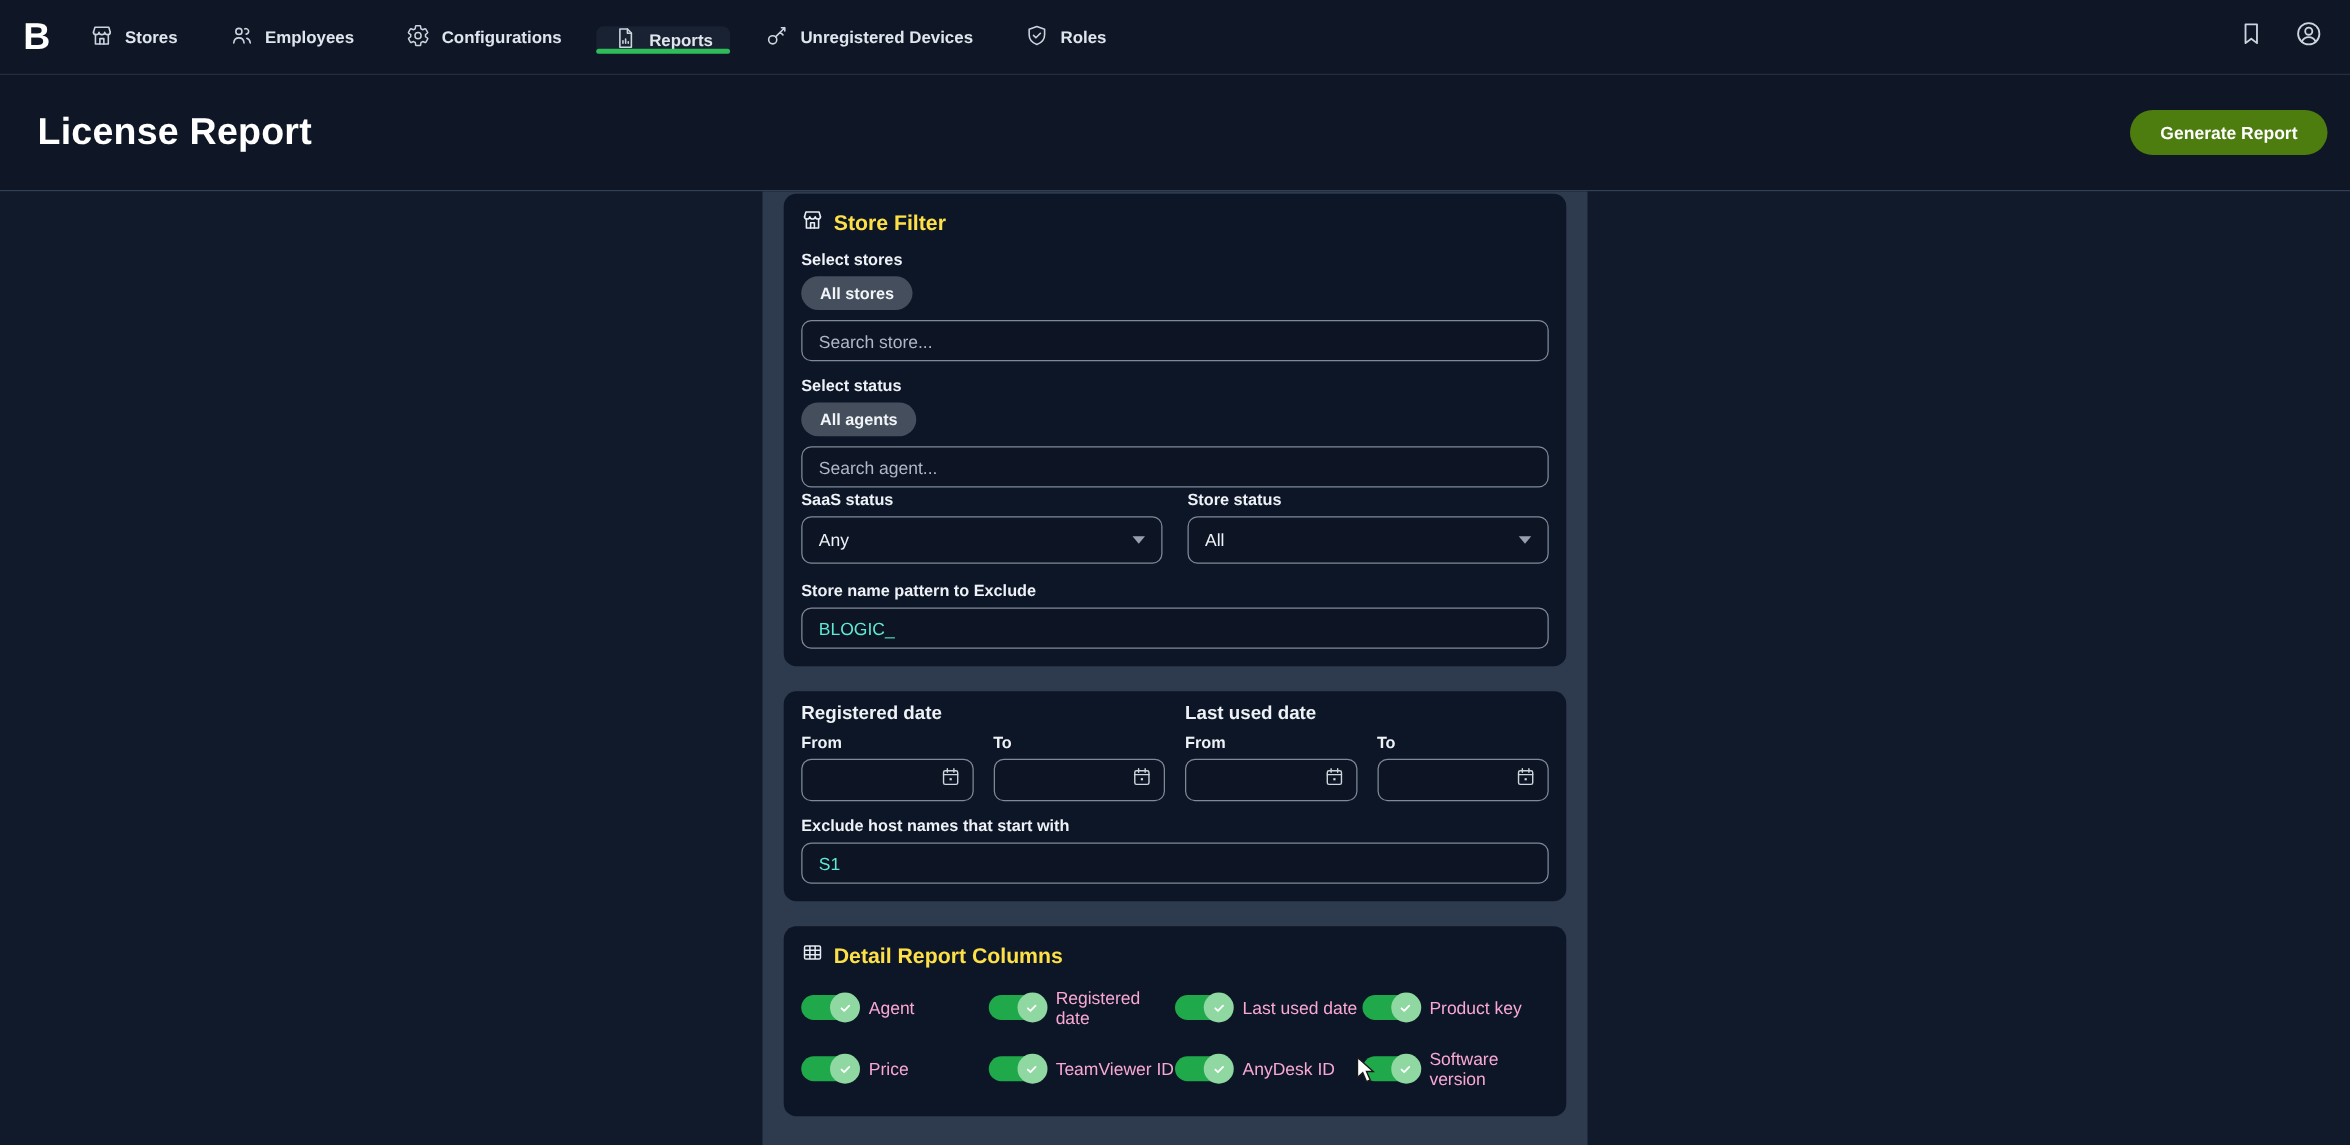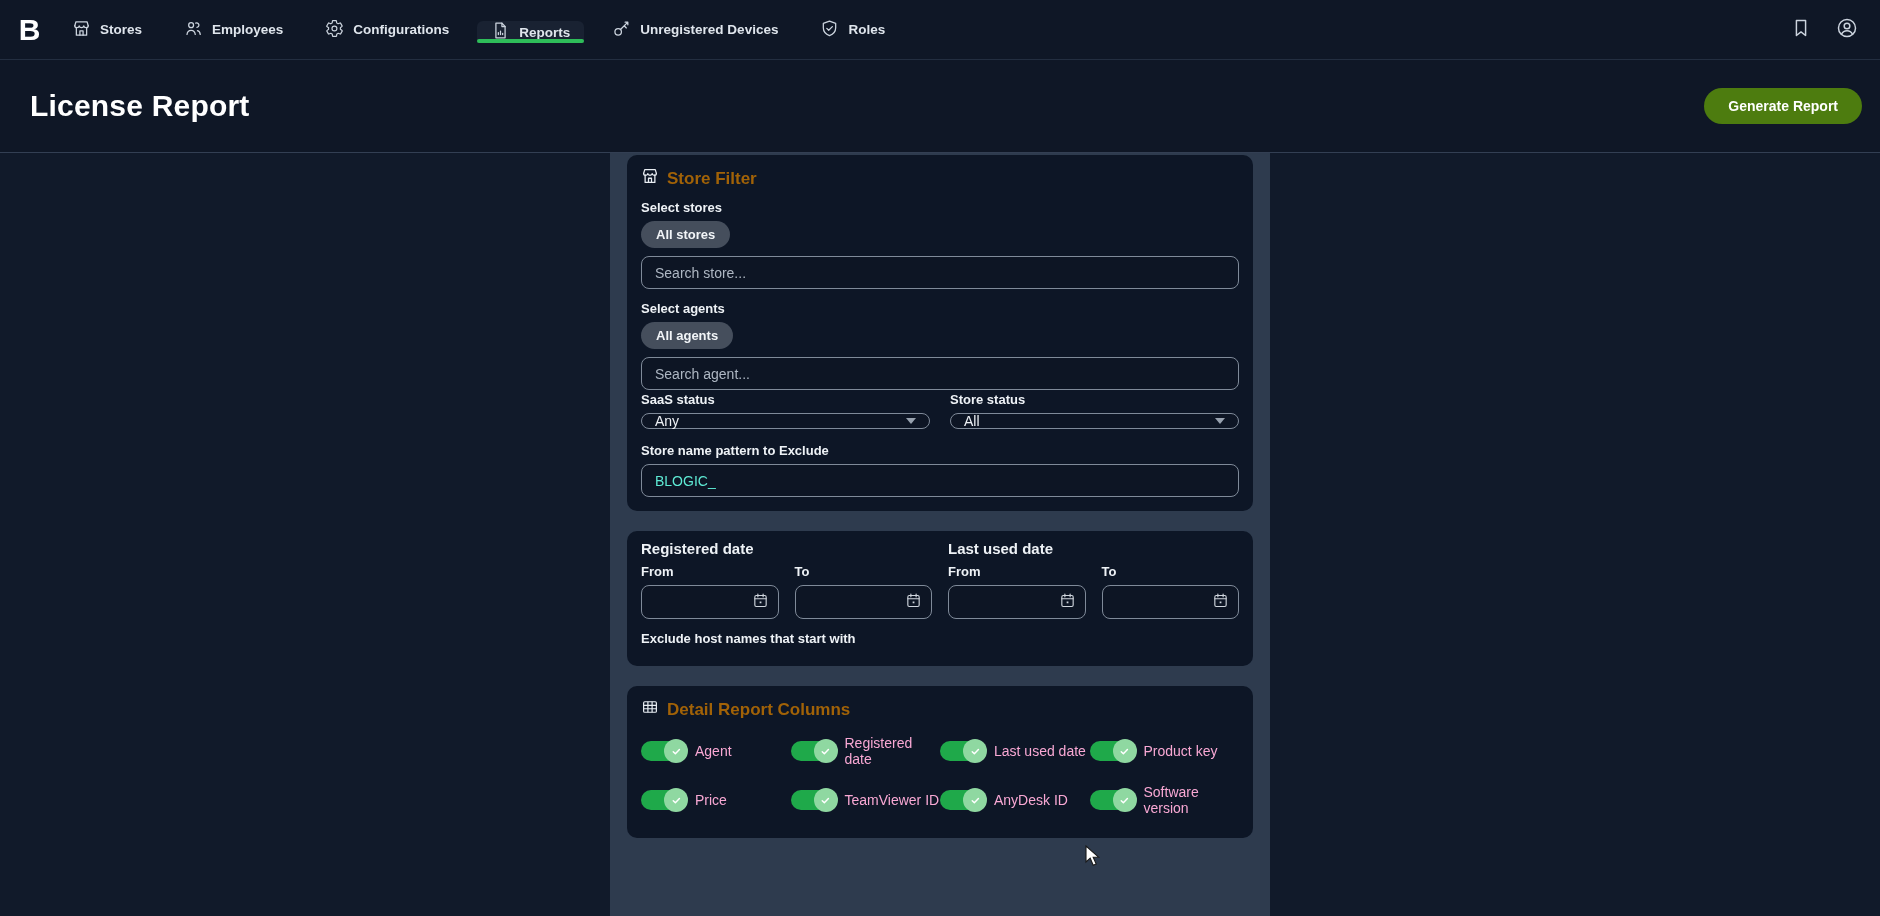--- a/index.html
+++ b/index.html
@@ -29,36 +29,36 @@
   .page-title { color:#fff; font-size:30px; font-weight:800; letter-spacing:.2px; }
   .btn-generate { background:#4d7c0f; color:#fff; border:none; height:36px; padding:0 24px;
               border-radius:18px; font-size:14px; font-weight:600; cursor:pointer;
               font-family:inherit; }
 
   
   .content { flex:1; overflow:hidden; }
   .column { width:660px; height:100%; margin:0 auto; background:#2e3b4e;
             padding:2px 17px 18px; display:flex; flex-direction:column; gap:20px; }
   .card { background:#0d1626; border-radius:10px; padding:9px 14px 14px; }
-  .card-header { display:flex; align-items:center; gap:8px; color:#a16207;
+  .card-header { display:flex; align-items:center; gap:8px; color:#fde047;
                  font-size:17px; font-weight:700; margin-bottom:10px; padding-top:3px; }
   .card-header svg { width:18px; height:18px; stroke:#e8edf3; }
 
   .small-label { color:#eef2f6; font-size:13px; font-weight:700; margin-bottom:6px; }
   .chip { display:inline-flex; align-items:center; height:27px; padding:0 15px;
           background:#454e5c; color:#f2f5f8; font-size:13px; font-weight:600;
           border-radius:14px; margin-bottom:8px; cursor:pointer; }
   .text-input { width:100%; height:33px; background:#0d1524; border:1px solid #7f8a99;
           border-radius:8px; color:#5eead4; font-size:14px; padding:0 13px;
           font-family:inherit; outline:none; }
   .text-input::placeholder { color:#aeb7c3; }
   .mb12 { margin-bottom:12px; } .mb14 { margin-bottom:2px; }
 
   .two-col { display:grid; grid-template-columns:1fr 1fr; column-gap:20px; margin-bottom:14px; }
-  .select { height:16px; background:#0d1524; border:1px solid #7f8a99; border-radius:8px;
+  .select { height:38px; background:#0d1524; border:1px solid #7f8a99; border-radius:8px;
             display:flex; align-items:center; justify-content:space-between;
             padding:0 13px; color:#eef1f5; font-size:14px; cursor:pointer; }
   .caret { width:0; height:0; border-left:5px solid transparent; border-right:5px solid transparent;
            border-top:6px solid #97a1ae; }
 
   .date-grid { display:grid; grid-template-columns:repeat(4,1fr); column-gap:16px; margin-bottom:12px; }
   .span2 { grid-column:span 2; }
   .group-label { color:#eef2f6; font-size:15px; font-weight:700; margin-bottom:7px; }
   .date-field { height:34px; background:#0d1524; border:1px solid #7f8a99; border-radius:8px;
            display:flex; align-items:center; justify-content:flex-end; padding:0 9px; cursor:pointer; }
@@ -172,21 +172,21 @@
               <path d="M5.5 11v9.5h13V11"></path>
                 <path d="M10 20.5V15h4v5.5"></path>
             </svg></span>
           <span>Store Filter</span>
         </div>
 
         <div class="small-label">Select stores</div>
         <div><span class="chip">All stores</span></div>
         <input class="text-input mb12" type="text" placeholder="Search store..." style="">
 
-        <div class="small-label">Select agents</div>
+        <div class="small-label">Select status</div>
         <div><span class="chip">All agents</span></div>
         <input class="text-input mb14" type="text" placeholder="Search agent..." style="">
 
         <div class="two-col">
           <div>
             <div class="small-label">SaaS status</div>
             <div class="select">
               <span>Any</span>
               <span class="caret"></span>
             </div>
@@ -239,20 +239,21 @@
           <div class="date-field">
             <span><svg viewBox="0 0 24 24" fill="none" stroke-width="1.6" stroke-linecap="round">
                   <rect x="4" y="5" width="16" height="15.5" rx="2"></rect>
                   <path d="M8.3 2.8v4M15.7 2.8v4M4 9.5h16"></path>
                   <rect x="10.8" y="13.4" width="2.5" height="2.5" fill="#cfd5dd" stroke="none"></rect>
                 </svg></span>
           </div>
         </div>
 
         <div class="small-label">Exclude host names that start with</div>
+        <input class="text-input" type="text" value="S1" style="">
       </div>
 
       <div class="card">
         <div class="card-header">
           <span>
             <svg viewBox="0 0 24 24" fill="none" stroke-width="1.6" stroke-linejoin="round">
               <rect x="3.5" y="5" width="17" height="14" rx="1.5"></rect>
               <path d="M3.5 9.7h17M3.5 14.3h17M9.2 5v14M14.8 5v14"></path>
             </svg></span>
           <span>Detail Report Columns</span>

